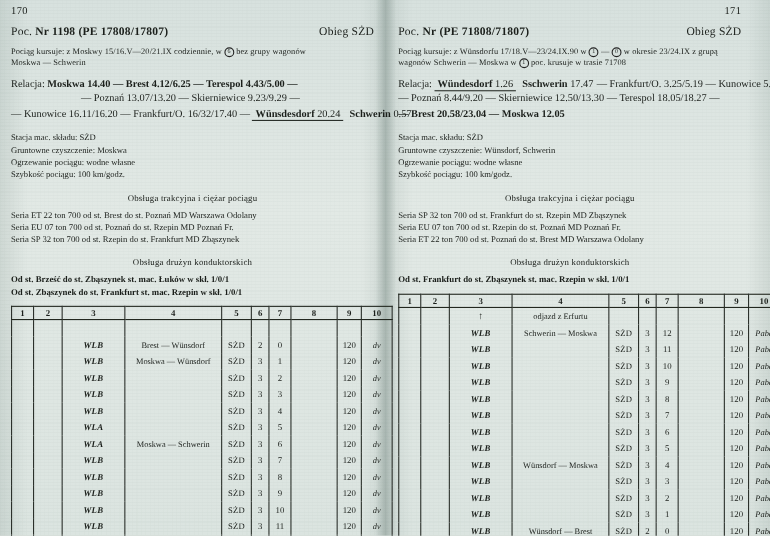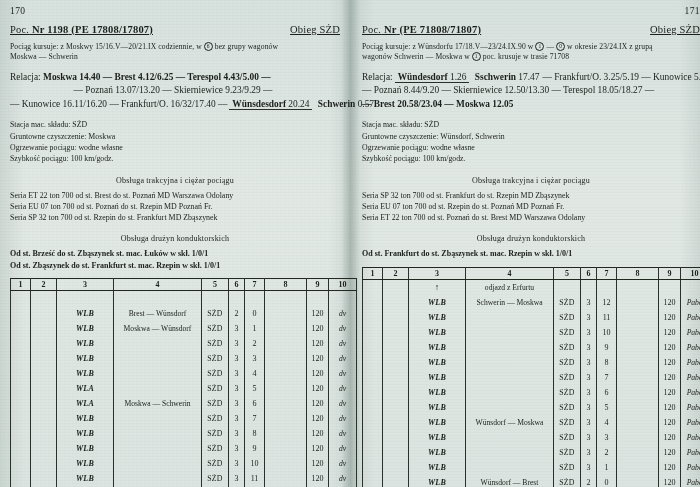--- a/index.html
+++ b/index.html
@@ -14,41 +14,41 @@
   
   .page{
     position:relative;width:350px;height:487px;
     background:
       linear-gradient(90deg, rgba(160,175,170,.30) 0%, rgba(255,255,255,0) 7%),
       linear-gradient(270deg, rgba(160,175,170,.28) 0%, rgba(255,255,255,0) 6%),
       linear-gradient(180deg, rgba(215,225,222,1) 0%, rgba(226,233,229,1) 40%, rgba(219,228,224,1) 100%);
     box-sizing:border-box;
   }
   .page.left{padding:6px 10px 0 10px;}
-  .page.right{padding:6px 0 0 12px;}
+  .page.right{padding:6px 26px 0 12px;}
   .page.right::before{
     content:"";position:absolute;left:0;top:0;bottom:0;width:10px;
     background:linear-gradient(90deg, rgba(120,138,132,.45), rgba(255,255,255,0));
   }
   .page.left::after{
     content:"";position:absolute;right:0;top:0;bottom:0;width:9px;
     background:linear-gradient(270deg, rgba(120,138,132,.40), rgba(255,255,255,0));
   }
   .grain{
     position:absolute;inset:0;pointer-events:none;opacity:.22;
     background-image:
       repeating-linear-gradient(0deg, rgba(120,135,128,.18) 0 1px, rgba(255,255,255,0) 1px 3px),
       repeating-linear-gradient(90deg, rgba(120,135,128,.10) 0 1px, rgba(255,255,255,0) 1px 4px);
   }
   .content{position:relative;z-index:2;}
 
   .folio{font-size:9.5px;letter-spacing:.4px;height:12px;}
   .folio.r{text-align:right;}
 
-  .hdr{display:flex;justify-content:space-between;align-items:center;margin-top:6px;font-size:10.5px;text-decoration:underline;}
+  .hdr{display:flex;justify-content:space-between;align-items:center;margin-top:6px;font-size:10.5px;}
   .hdr .l{letter-spacing:.2px;}
   .hdr .l b{font-weight:bold;}
   .hdr .r{letter-spacing:.2px;}
 
   .runs{margin-top:7px;font-size:7.6px;line-height:1.35;letter-spacing:.1px;}
   .circ{display:inline-block;border:1px solid #222;border-radius:50%;width:7px;height:7px;line-height:6px;
         text-align:center;font-size:5.5px;vertical-align:1px;}
 
   .relacja{margin-top:8px;font-size:9.4px;line-height:1.45;}
   .relacja b{font-weight:bold;}

